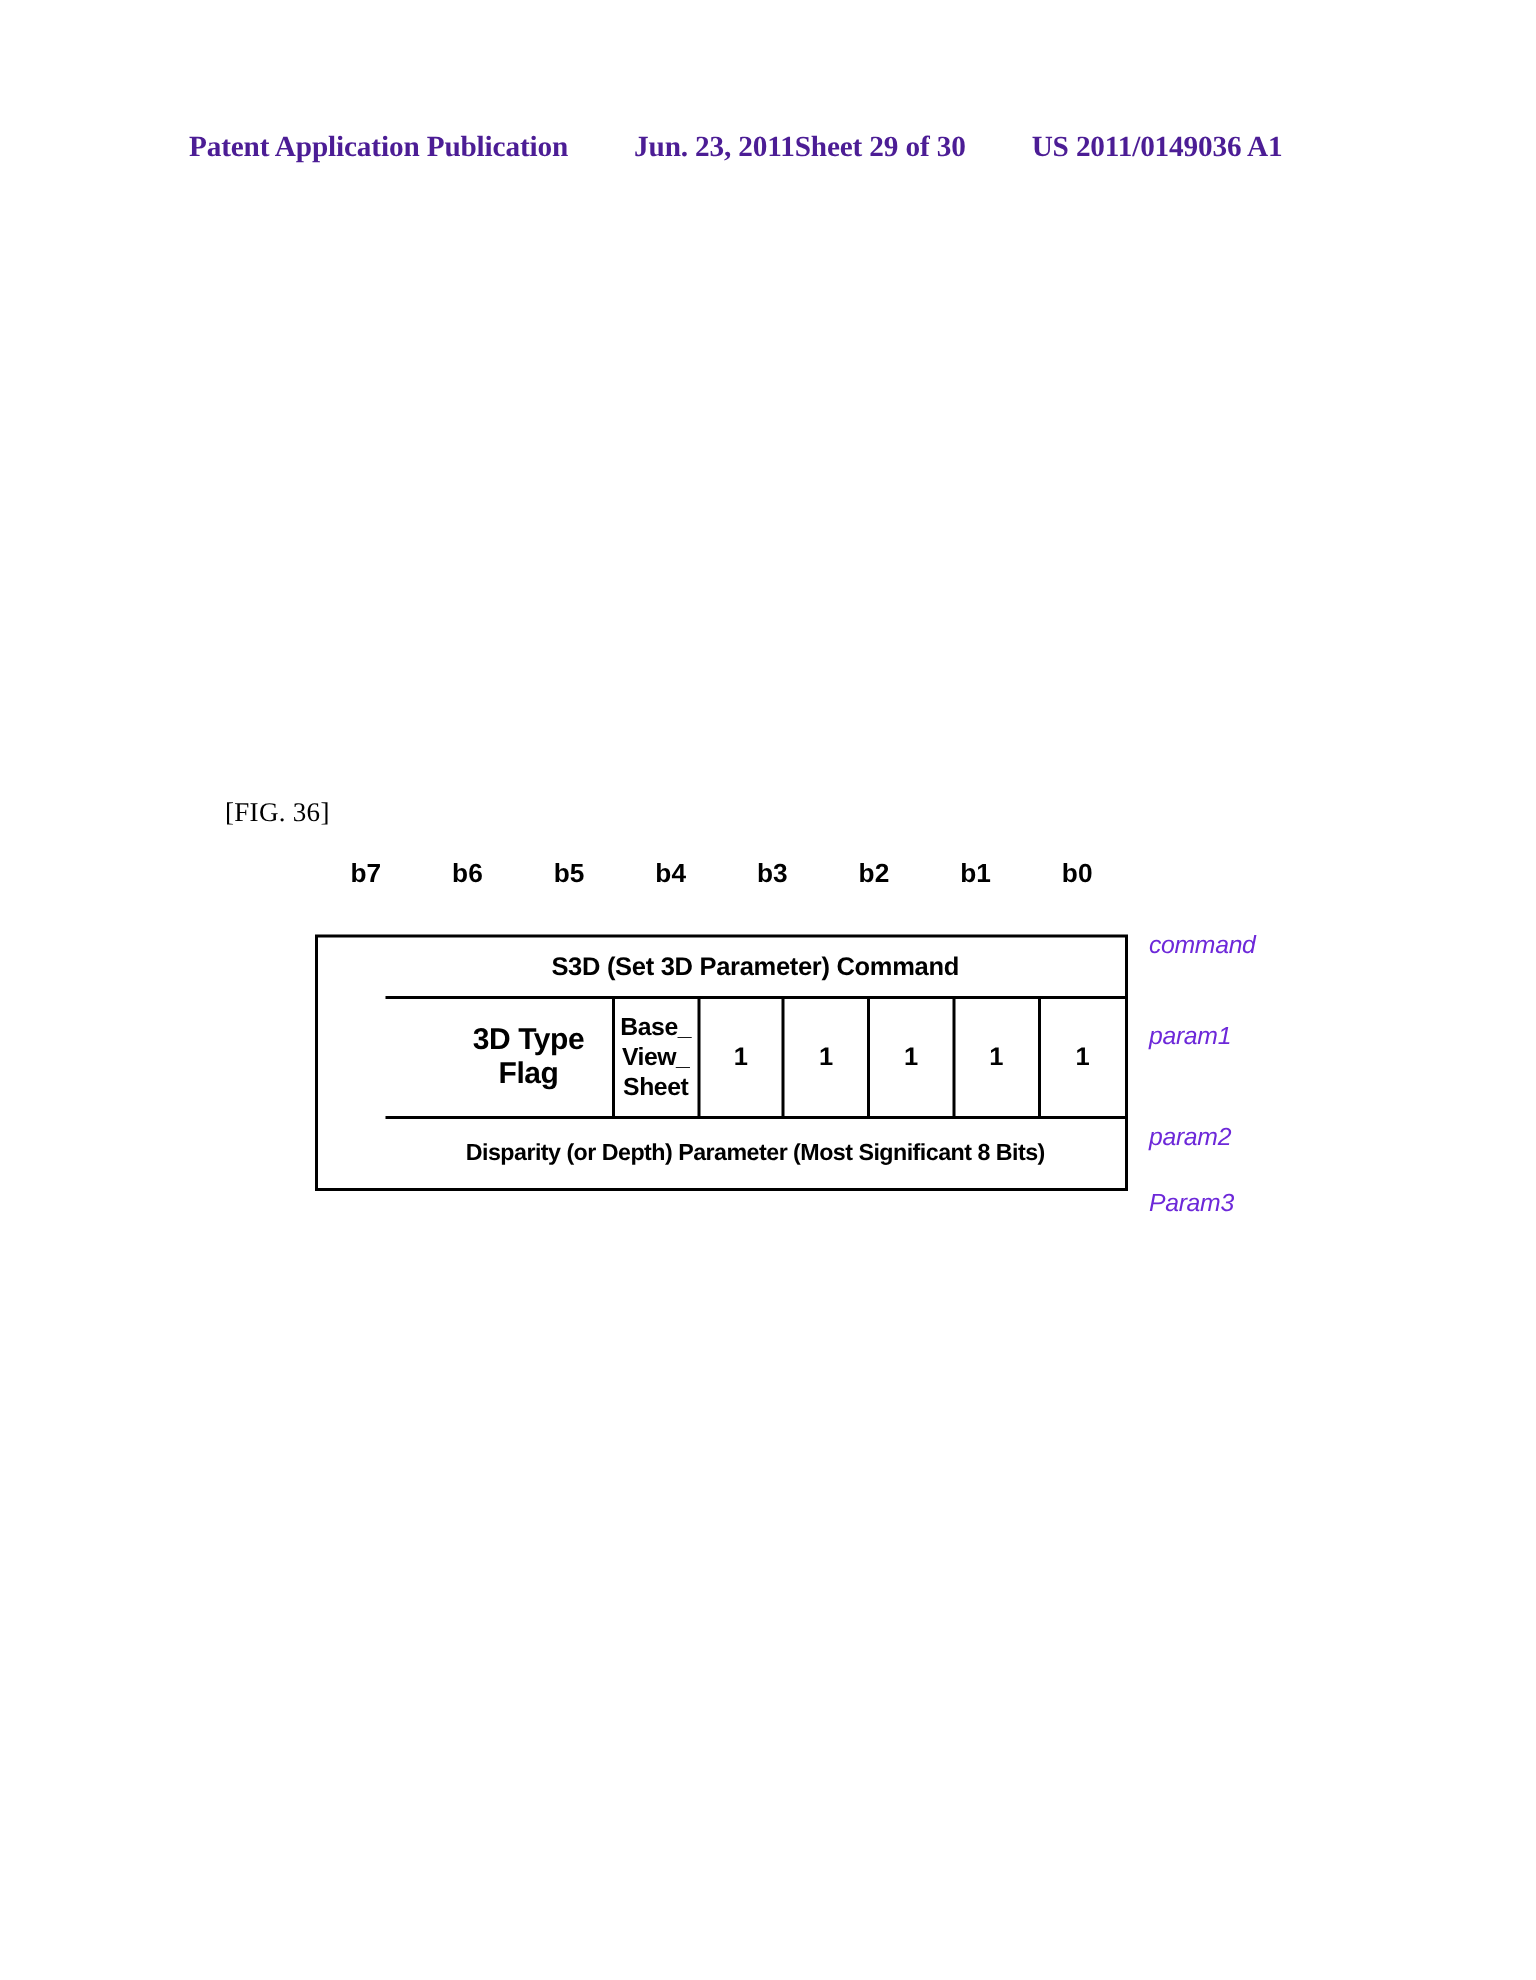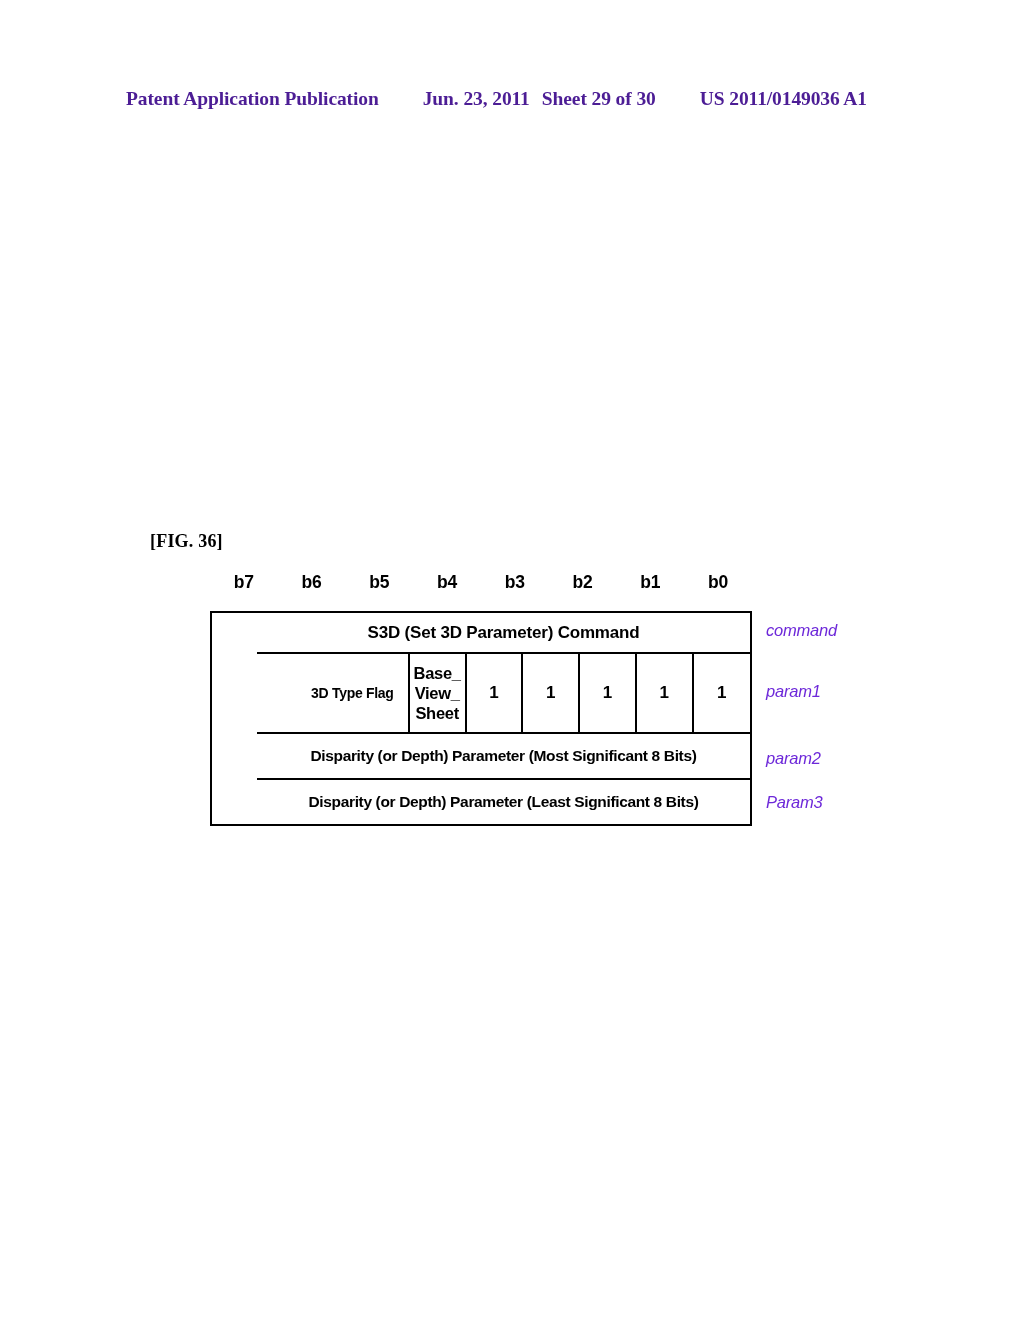--- a/index.html
+++ b/index.html
@@ -25,30 +25,30 @@
     align-items: baseline;
     font-family: "Liberation Serif", serif;
     font-weight: bold;
     font-size: 19.5px;
     color: #4c1d95;
     white-space: nowrap;
     letter-spacing: -0.1px;
   }
   .hdr-pub        { }
   .hdr-date       { margin-left: 44px; }
-  .hdr-sheet      { margin-left: 12px; }
+  .hdr-sheet      { }
   .hdr-patno      { margin-left: 44px; }
 
   
   .fig-label {
     position: absolute;
     top: 531px;
     left: 150px;
     font-family: "Liberation Serif", serif;
-    font-weight: bold;
+    font-weight: normal;
     font-size: 18px;
     color: #000;
     letter-spacing: 0.2px;
   }
 
   
   .figure {
     position: absolute;
     left: 210px;
     top: 572px;
@@ -72,21 +72,21 @@
     font-weight: bold;
     font-size: 17.5px;
     color: #000;
     line-height: 20px;
   }
 
   
   .bitmap-table {
     position: absolute;
     left: 0;
-    top: 39px;
+    top: 51px;
     width: 542px;
     border: 2.5px solid #000;
     box-sizing: border-box;
     background: #fff;
     padding-left: 45px;
   }
   .trow {
     display: flex;
     box-sizing: border-box;
     border-bottom: 2.5px solid #000;
@@ -116,21 +116,21 @@
     width: 100%;
     font-size: 17px;
     letter-spacing: -0.2px;
   }
   .cell-wide {
     font-size: 15.5px;
     letter-spacing: -0.35px;
   }
 
   
-  .c-span2 { width: 135px; font-size: 14px; letter-spacing: -0.3px; margin-left: 40px; }
+  .c-span2 { width: 135px; font-size: 20px; letter-spacing: -0.3px; margin-left: 40px; }
   .c-bvf   { width: 68px;  font-size: 16.5px; line-height: 20px; flex-direction: column; letter-spacing: -0.3px; }
   .c-one   { width: 67.8px; font-size: 17px; }
 
   .bvf-line { display: block; }
 
   
   .side-label {
     position: absolute;
     font-family: "Liberation Sans", sans-serif;
     font-style: italic;
@@ -186,23 +186,20 @@
       <div class="tcell c-one">1</div>
       <div class="tcell c-one">1</div>
       <div class="tcell c-one">1</div>
       <div class="tcell c-one">1</div>
     </div>
 
     <div class="trow row-param2">
       <div class="tcell cell-full cell-wide">Disparity (or Depth) Parameter (Most Significant 8 Bits)</div>
     </div>
 
-    <div class="trow row-param3">
-      <div class="tcell cell-full cell-wide">Disparity (or Depth) Parameter (Least Significant 8 Bits)</div>
-    </div>
 
   </div>
 
   <div class="side-label sl-command">command</div>
   <div class="side-label sl-param1">param1</div>
   <div class="side-label sl-param2">param2</div>
   <div class="side-label sl-param3">Param3</div>
 
 </div>
 

